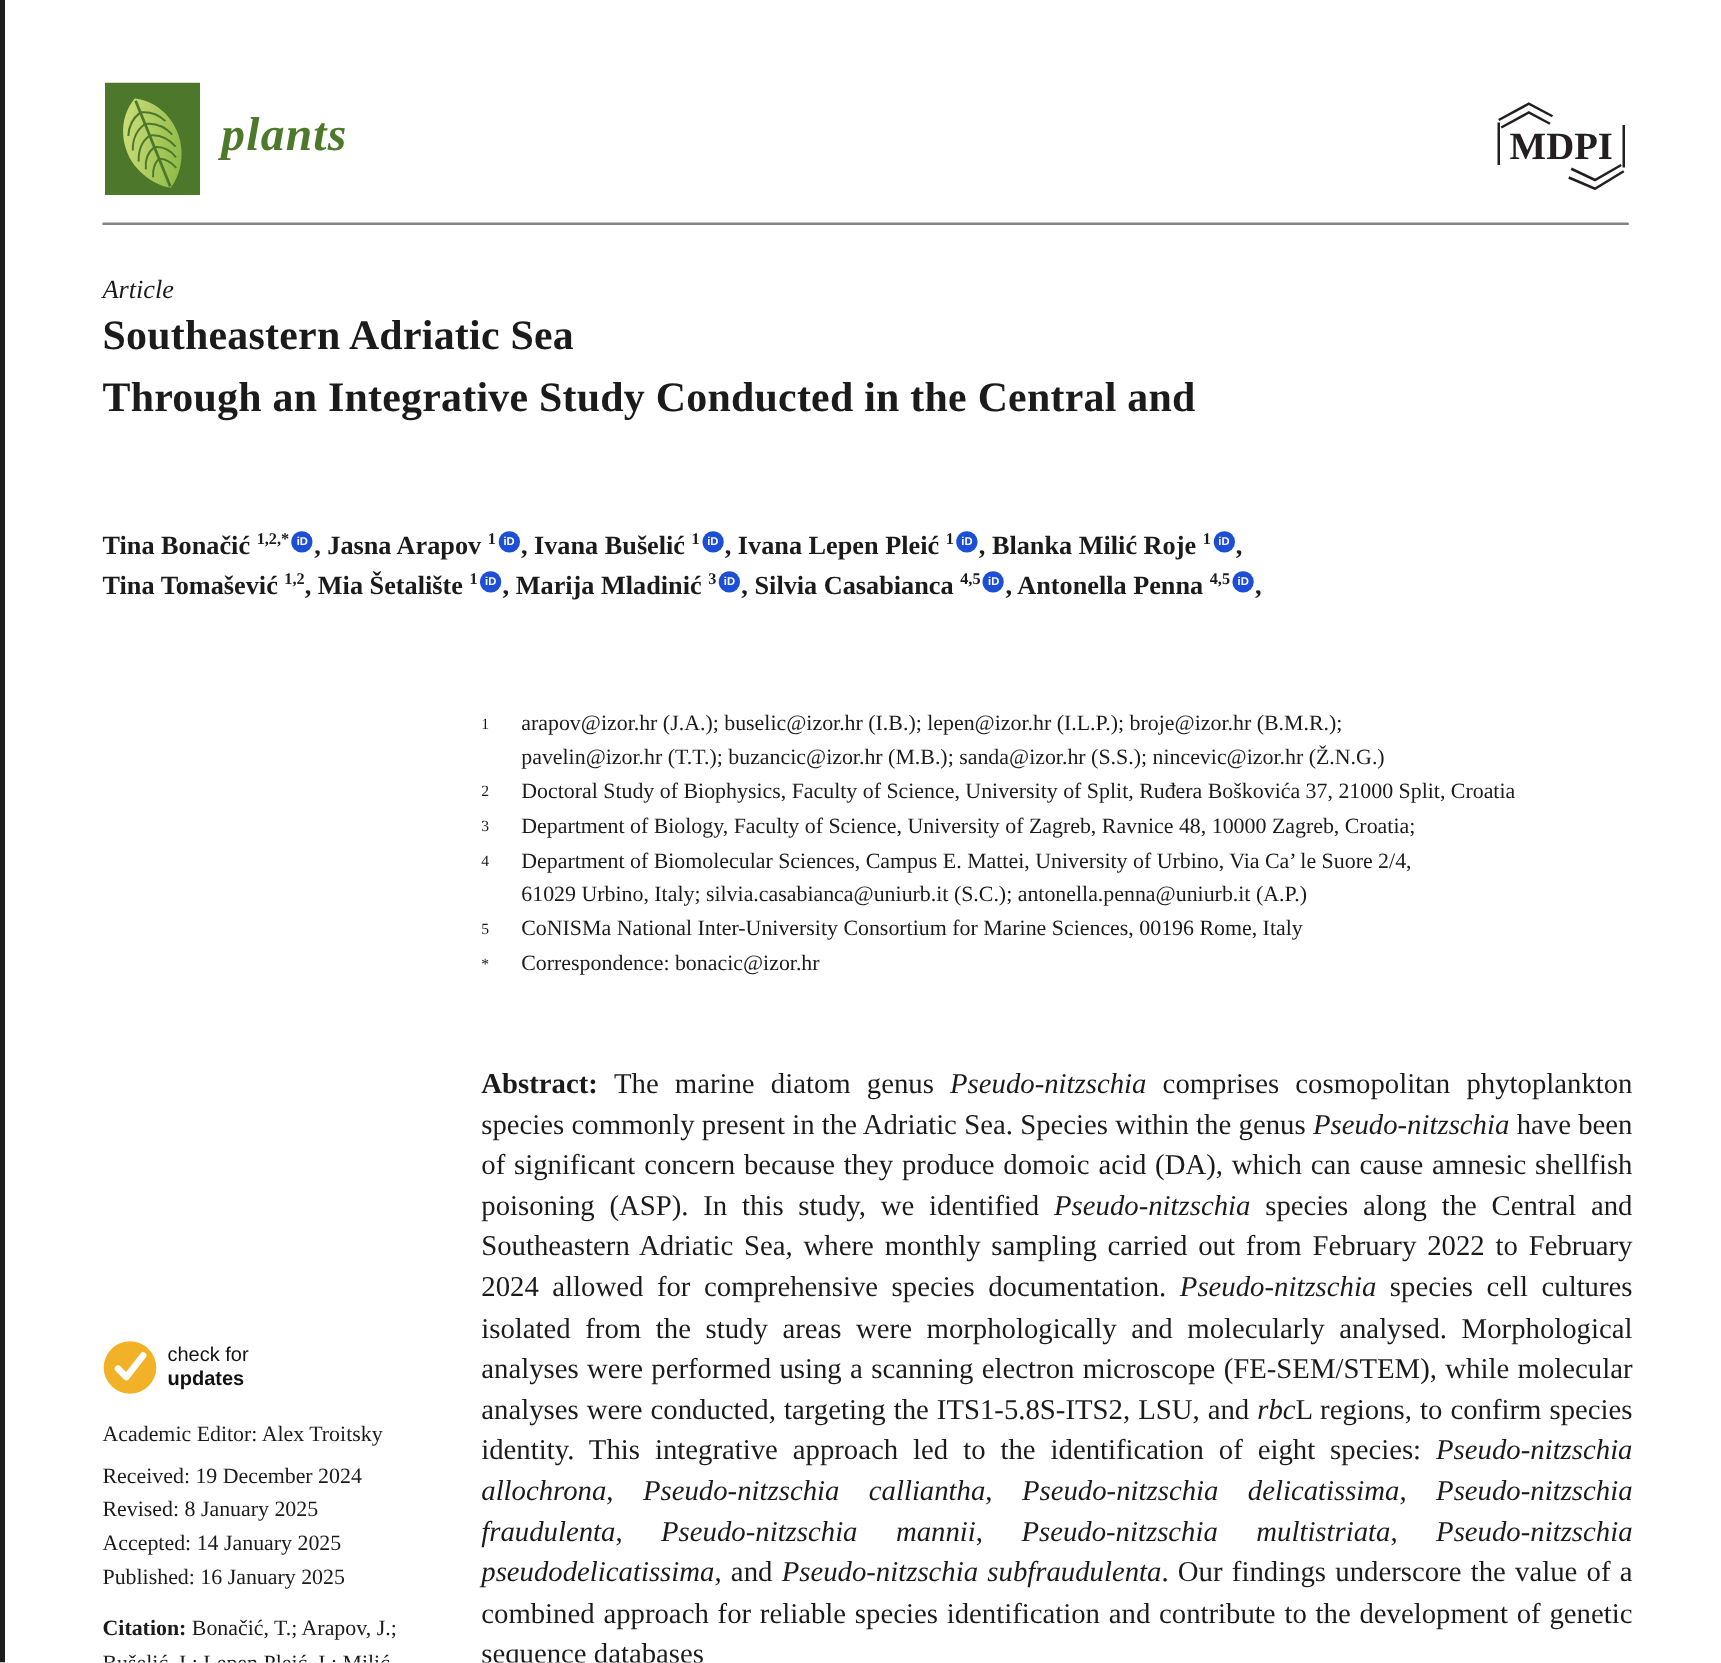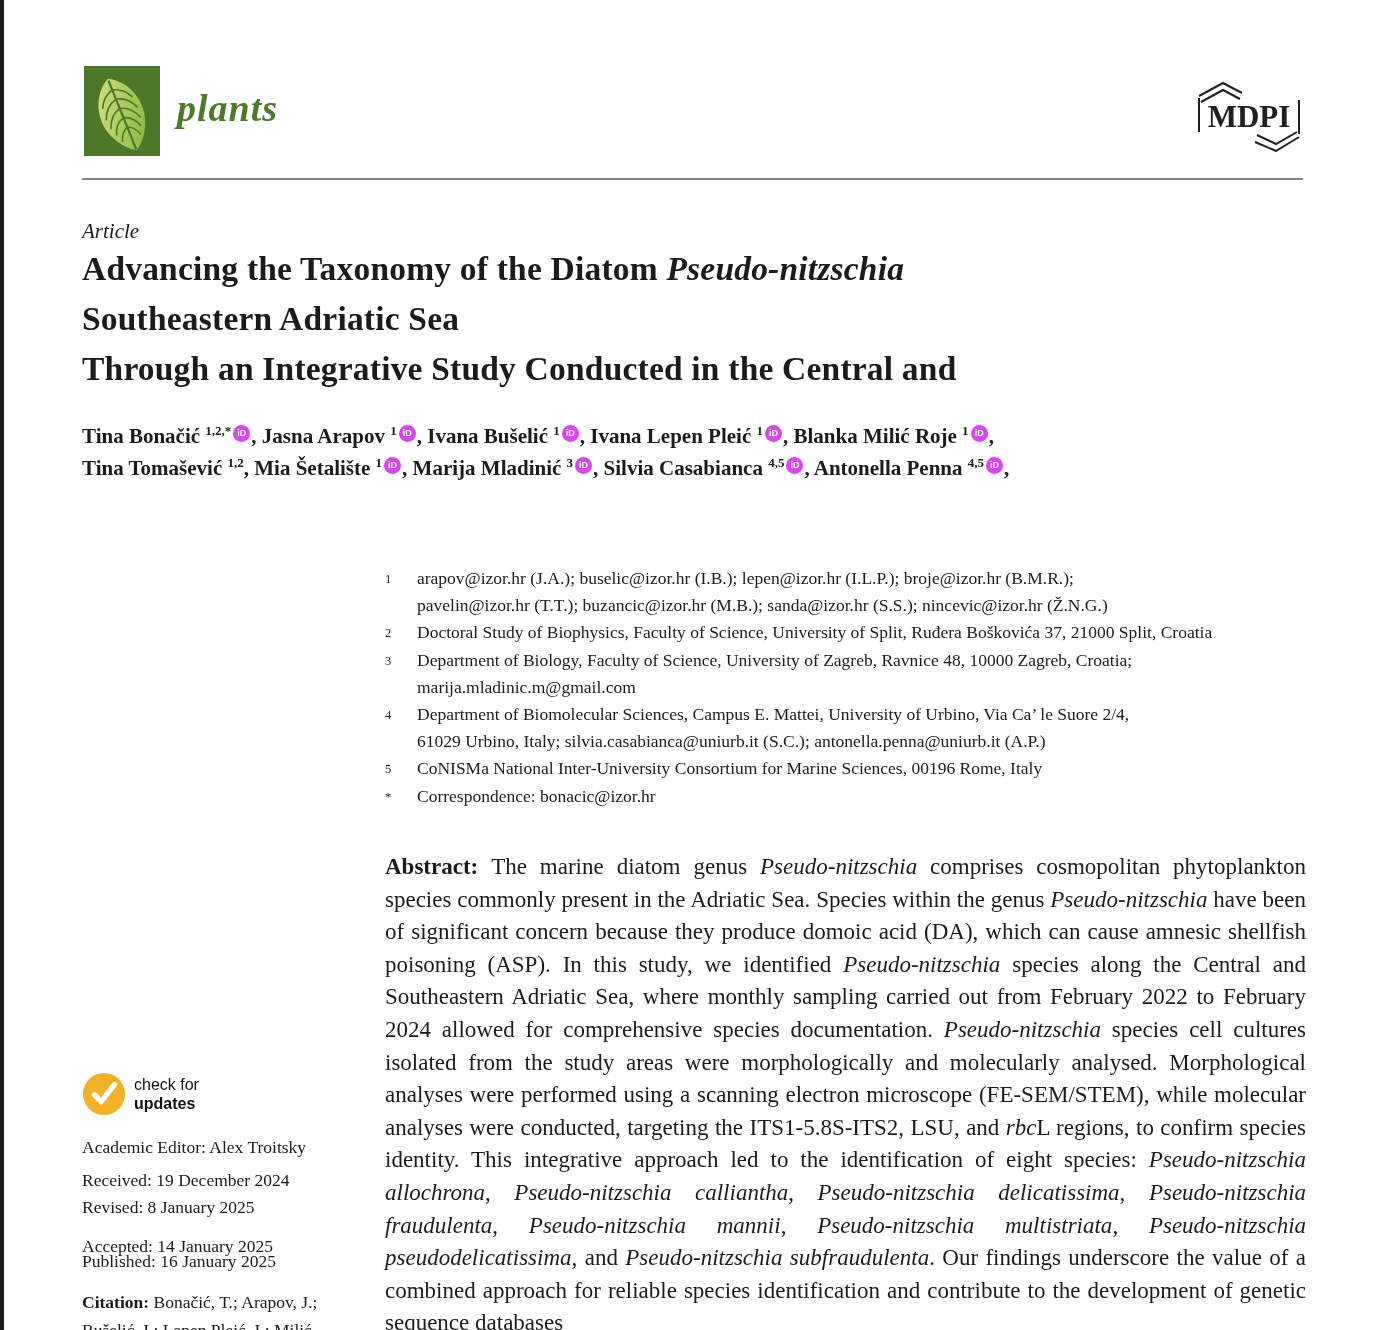--- a/index.html
+++ b/index.html
@@ -26,21 +26,21 @@
     font-size:33.5px;font-weight:bold;line-height:50px;letter-spacing:0.2px;}
   .title .line{white-space:nowrap;}
 
   
   .authors{position:absolute;left:82px;top:421px;width:1200px;
     font-size:21px;font-weight:bold;line-height:31.5px;}
   .authors .line{white-space:nowrap;}
   sup{font-size:0.62em;line-height:0;}
   .orcid-icon{
     display:inline-block;width:17px;height:17px;border-radius:50%;
-    background:#d946ef;color:#ffffff;
+    background:#1d4ed8;color:#ffffff;
     font-family:"Liberation Sans", sans-serif;font-size:9px;font-weight:bold;
     text-align:center;line-height:17px;vertical-align:7px;margin:0 1px 0 2px;
   }
 
   
   .affiliations{position:absolute;left:385px;top:565px;width:940px;
     font-size:17.5px;line-height:27px;}
   .aff-row{display:flex;}
   .aff-sup{width:32px;flex:0 0 32px;font-size:12.5px;padding-top:1px;}
   .aff-text div{white-space:nowrap;}
@@ -54,21 +54,21 @@
   
   .badge{position:absolute;left:82px;top:1072px;display:flex;align-items:center;cursor:pointer;}
   .badge svg{width:44px;height:44px;}
   .badge-text{margin-left:8px;font-family:"Liberation Sans", sans-serif;
     font-size:16px;line-height:19px;color:#111;}
   .badge-text .b2{font-weight:bold;}
   .side-line{position:absolute;left:82px;font-size:17.5px;}
   .editor{top:1137px;}
   .received{top:1170px;}
   .revised{top:1197px;}
-  .accepted{top:1224px;margin-top:12px;}
+  .accepted{top:1224px;}
   .published{top:1251px;}
   .citation{position:absolute;left:82px;top:1289px;width:258px;
     font-size:17.5px;line-height:27.5px;}
 </style>
 </head>
 <body>
 
 <div class="edge-line"></div>
 
 <div class="logo-box">
@@ -112,21 +112,20 @@
     </g>
     <text x="53" y="47" text-anchor="middle" font-family="Liberation Serif, serif" font-size="31" font-weight="bold" fill="#231f20">MDPI</text>
   </svg>
 </div>
 
 <div class="head-rule"></div>
 
 <div class="article-type">Article</div>
 
 <div class="title">
-  <div class="line"><span>Advancing the Taxonomy of the Diatom </span><span class="seg-i">Pseudo-nitzschia</span></div>
   <div class="line"><span>Southeastern Adriatic Sea</span></div>
   <div class="line"><span>Through an Integrative Study Conducted in the Central and</span></div>
 </div>
 
 <div class="authors">
   <div class="line"><span>Tina Bonačić </span><sup>1,2,*</sup><span class="orcid-icon">iD</span><span>, Jasna Arapov </span><sup>1</sup><span class="orcid-icon">iD</span><span>, Ivana Bušelić </span><sup>1</sup><span class="orcid-icon">iD</span><span>, Ivana Lepen Pleić </span><sup>1</sup><span class="orcid-icon">iD</span><span>, Blanka Milić Roje </span><sup>1</sup><span class="orcid-icon">iD</span><span>,</span></div>
   <div class="line"><span>Tina Tomašević </span><sup>1,2</sup><span>, Mia Šetalište </span><sup>1</sup><span class="orcid-icon">iD</span><span>, Marija Mladinić </span><sup>3</sup><span class="orcid-icon">iD</span><span>, Silvia Casabianca </span><sup>4,5</sup><span class="orcid-icon">iD</span><span>, Antonella Penna </span><sup>4,5</sup><span class="orcid-icon">iD</span><span>,</span></div>
 </div>
 
 <div class="affiliations">
@@ -140,21 +139,20 @@
   <div class="aff-row">
     <span class="aff-sup">2</span>
     <div class="aff-text">
       <div>Doctoral Study of Biophysics, Faculty of Science, University of Split, Ruđera Boškovića 37, 21000 Split, Croatia</div>
     </div>
   </div>
   <div class="aff-row">
     <span class="aff-sup">3</span>
     <div class="aff-text">
       <div>Department of Biology, Faculty of Science, University of Zagreb, Ravnice 48, 10000 Zagreb, Croatia;</div>
-      <div>marija.mladinic.m@gmail.com</div>
     </div>
   </div>
   <div class="aff-row">
     <span class="aff-sup">4</span>
     <div class="aff-text">
       <div>Department of Biomolecular Sciences, Campus E. Mattei, University of Urbino, Via Ca’ le Suore 2/4,</div>
       <div>61029 Urbino, Italy; silvia.casabianca@uniurb.it (S.C.); antonella.penna@uniurb.it (A.P.)</div>
     </div>
   </div>
   <div class="aff-row">

